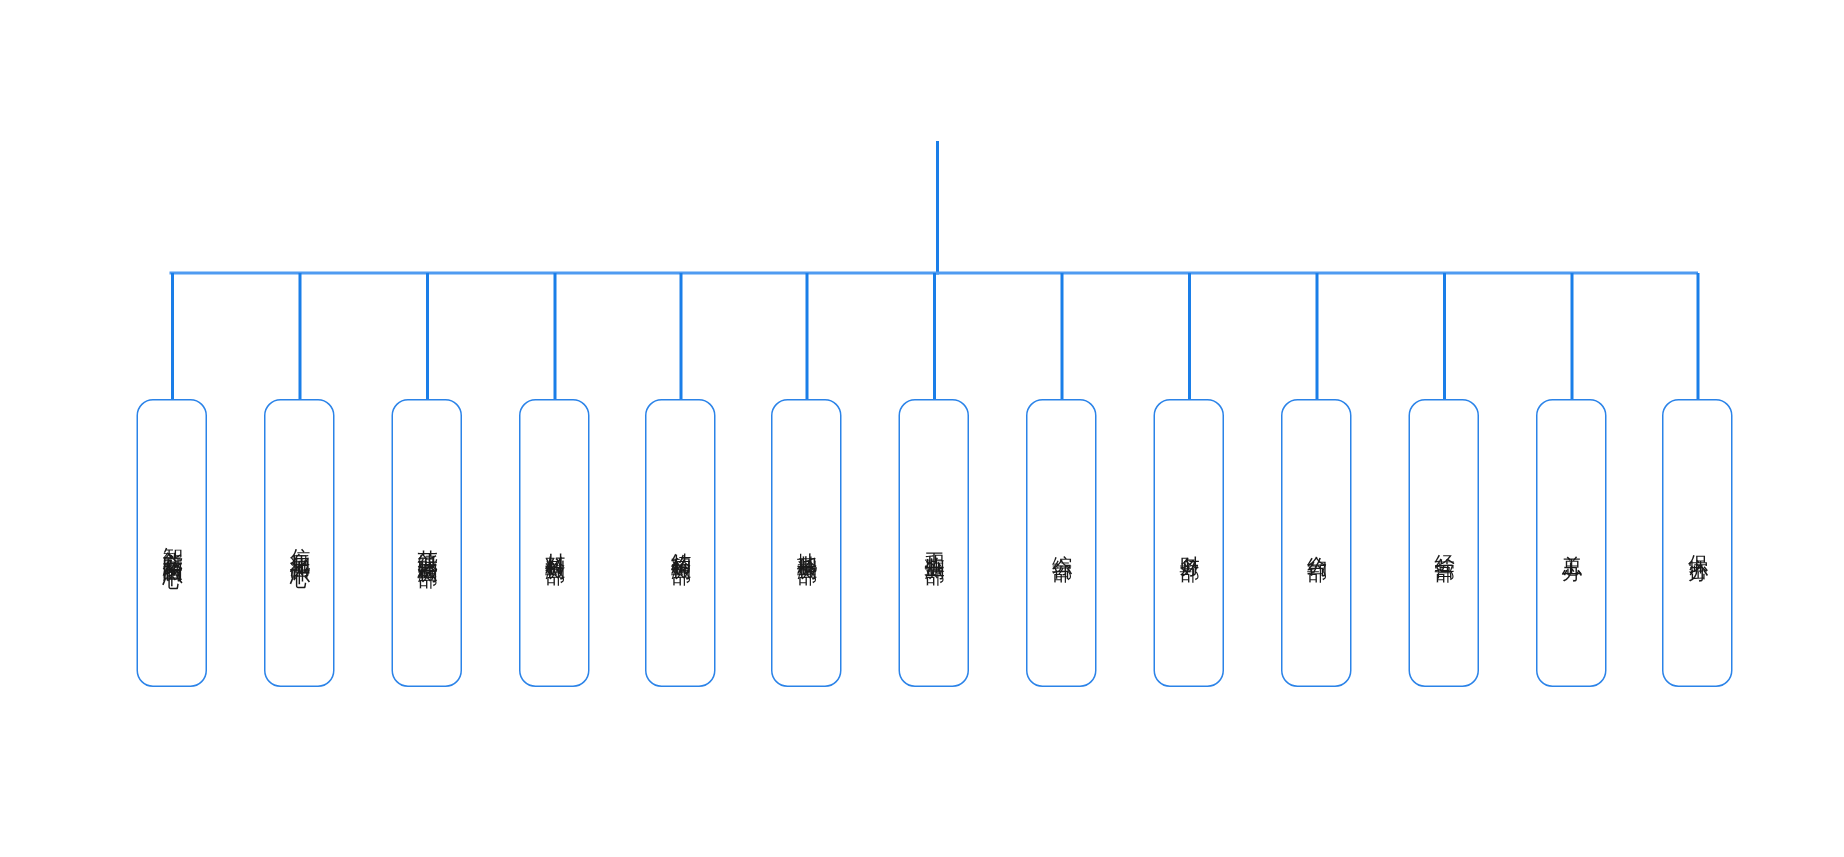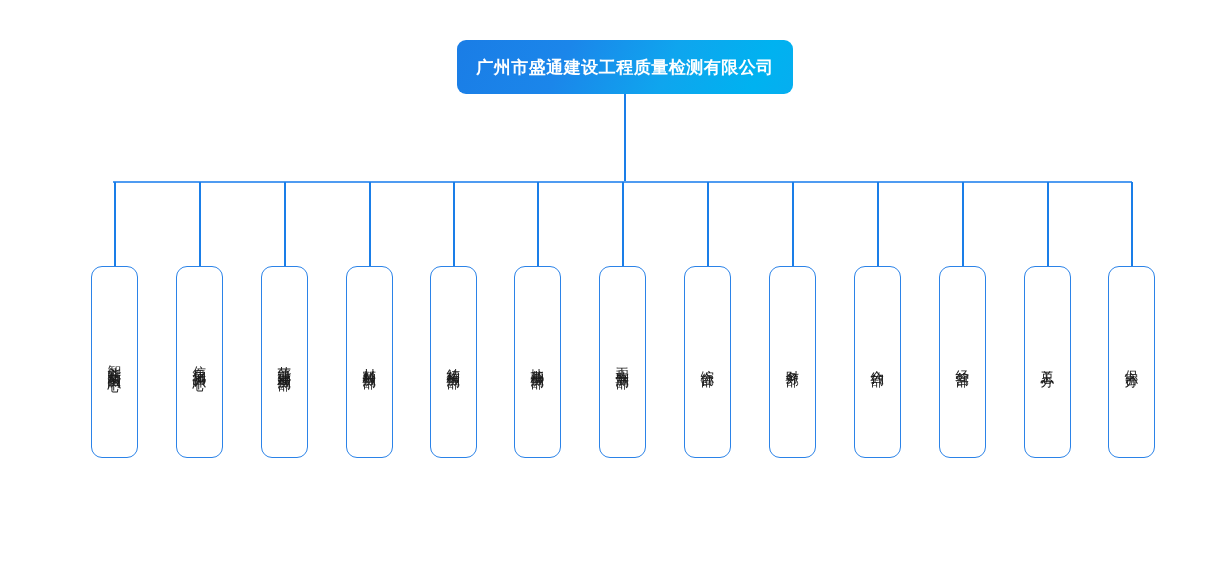--- a/index.html
+++ b/index.html
@@ -89,23 +89,20 @@
     letter-spacing: 2px;
     text-align: center;
     white-space: nowrap;
   }
 </style>
 </head>
 <body>
 
 <div id="org-chart">
 
-  <div class="root-box">
-    <span class="root-label">广州市盛通建设工程质量检测有限公司</span>
-  </div>
 
   <div class="trunk-line"></div>
 
   <div class="bus-line"></div>
 
   <div id="dept-layer">
       <div class="drop-line" style="left: 114px;"></div>
       <div class="dept-box" style="left: 91px;">
         <span class="dept-label">智能安防检测中心</span>
       </div>

